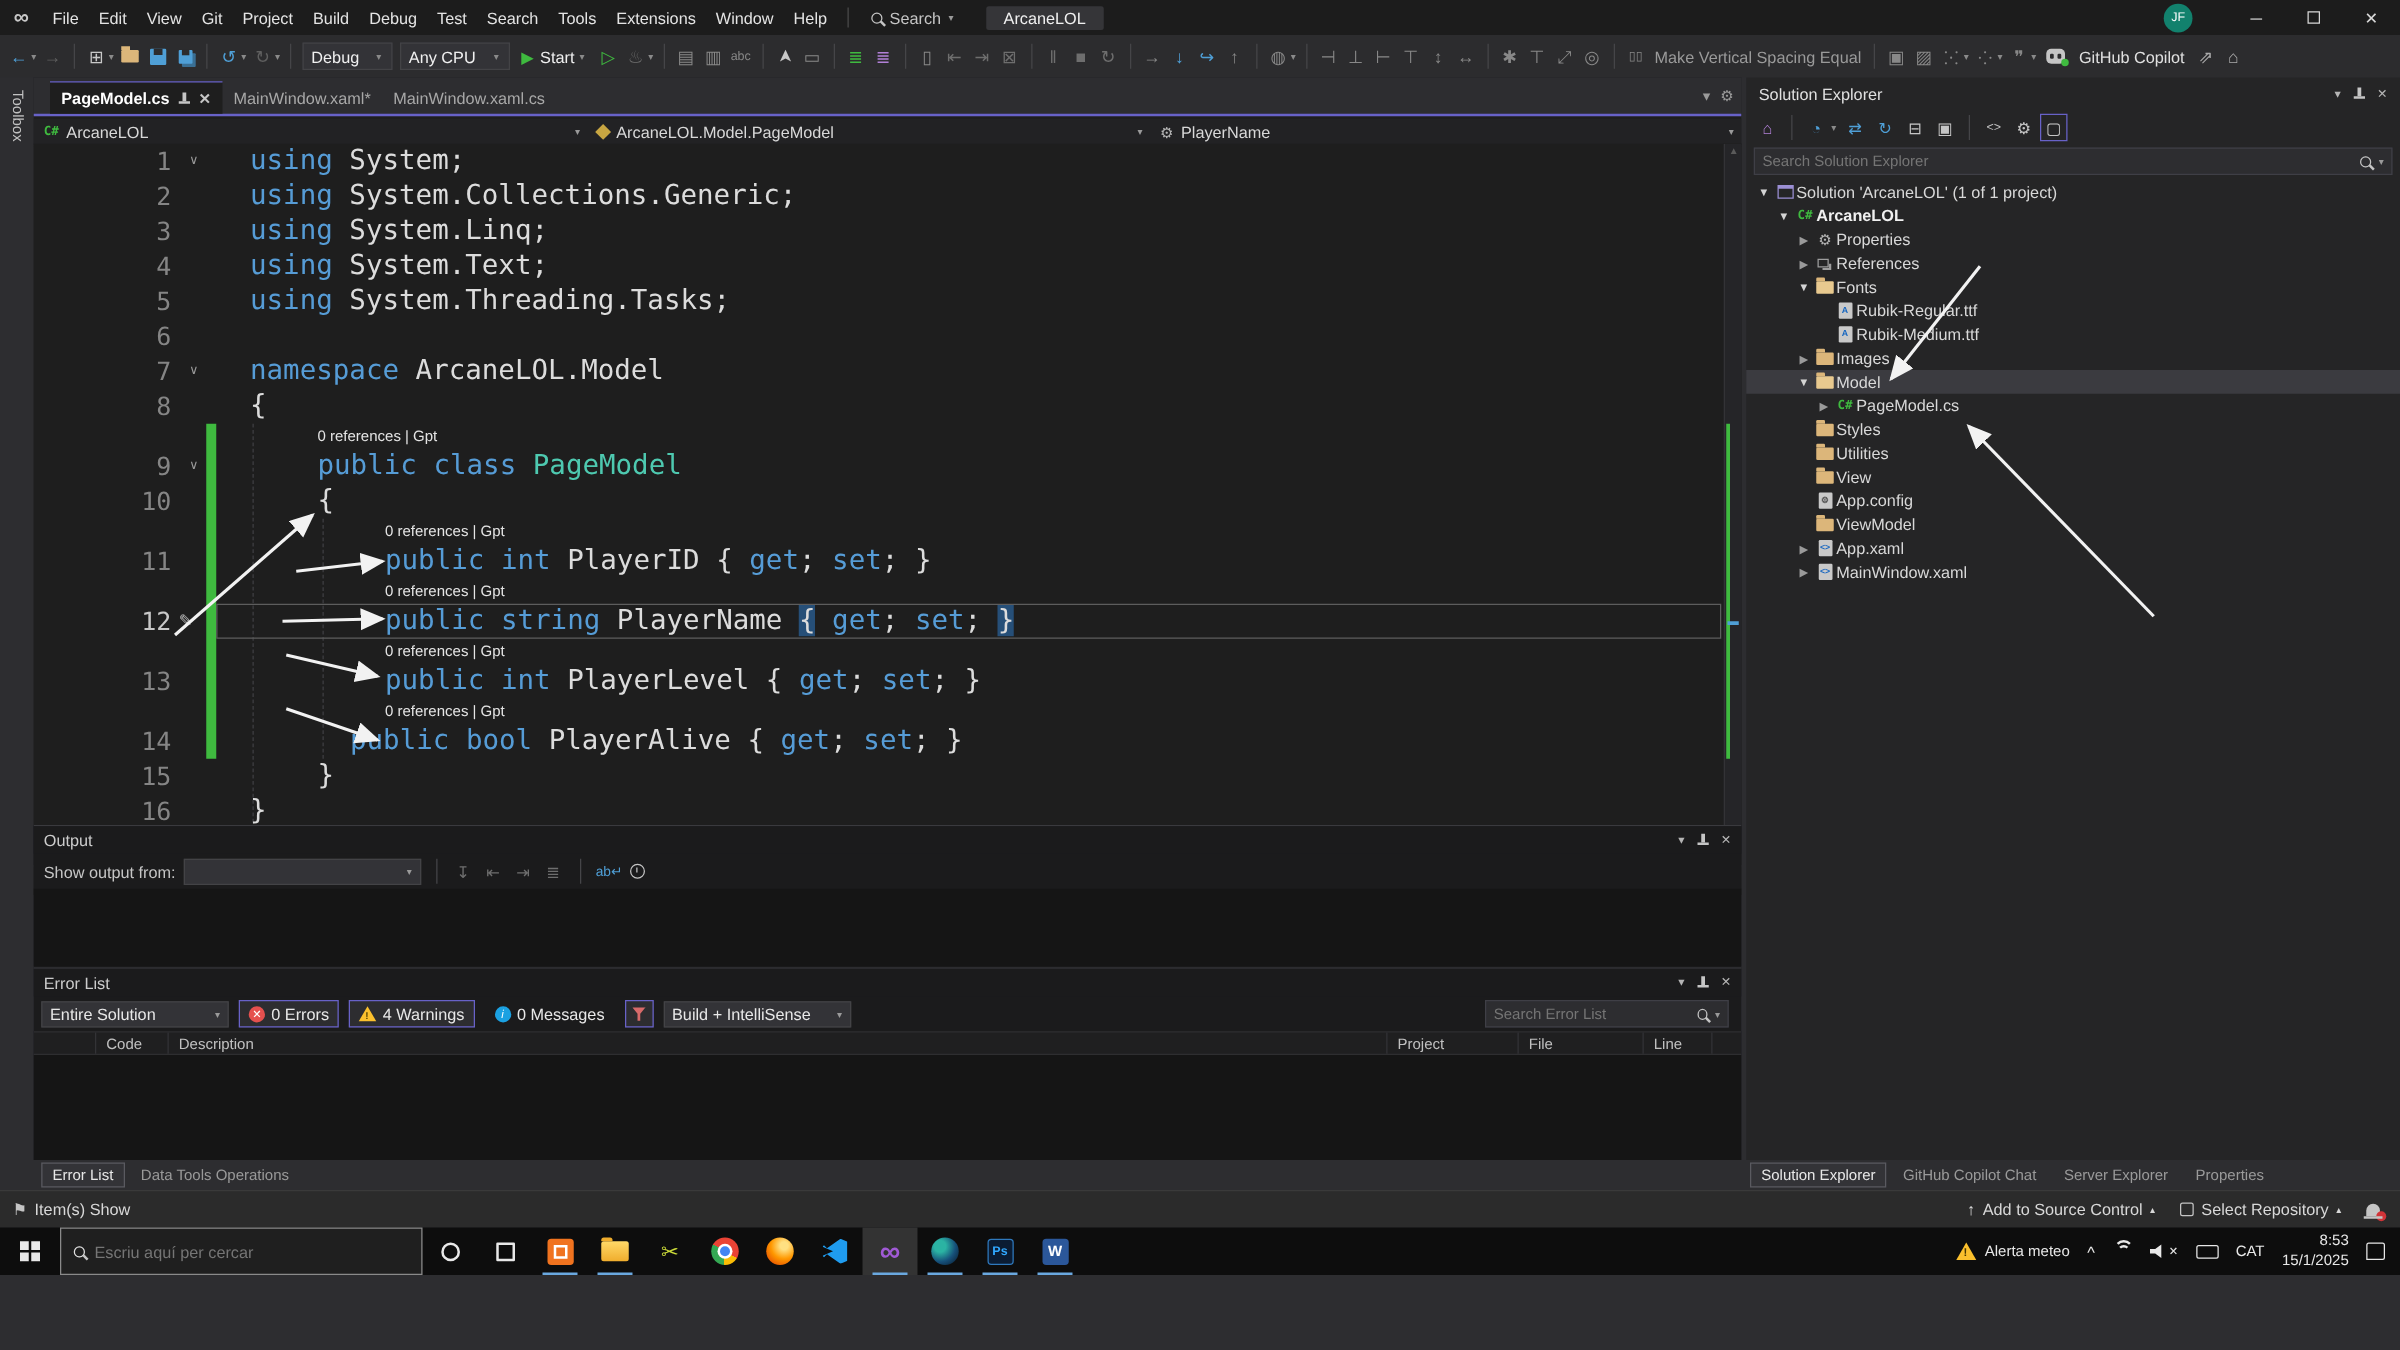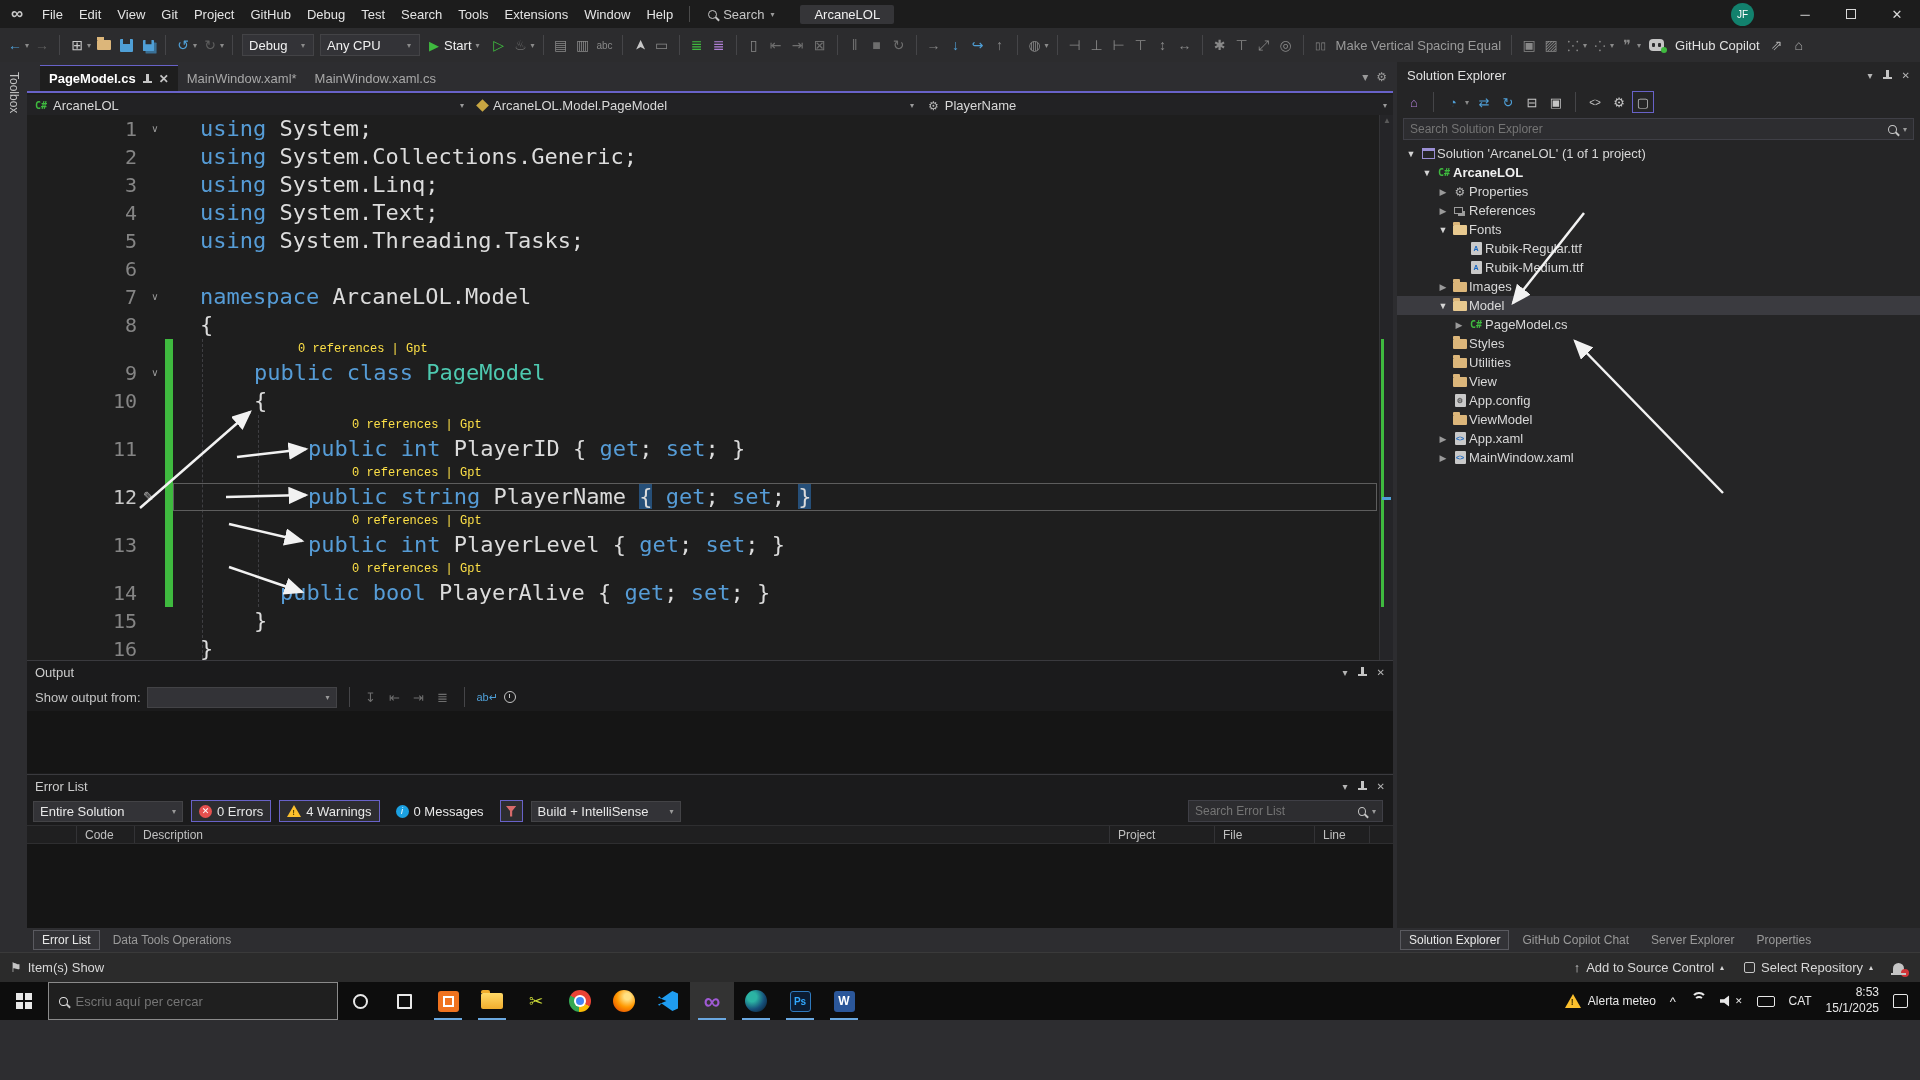--- a/index.html
+++ b/index.html
@@ -66,21 +66,21 @@
     border-bottom:1px solid #313135; display:flex; }
   .crumb { display:flex; align-items:center; gap:6px; padding-left:8px; position:relative; color:#d8d8d8; }
   .crumb .cend { position:absolute; right:6px; color:#9a9a9a; font-size:8px; }
   .csharp-badge { color:#3fba3f; font-weight:bold; font-size:10px; font-family:"DejaVu Sans Mono",monospace; }
   .class-ico { width:9px; height:9px; background:#c8a642; transform:rotate(45deg); display:inline-block; }
   .gear-ico { color:#b5b5b5; font-size:12px; }
 
   
   #code { position:absolute; left:0; top:53px; width:1366px; height:577px; background:#1e1e1e; overflow:hidden; }
   .crow { display:flex; height:28px; line-height:28px; position:relative; }
-  .lensrow { height:20px; line-height:20px; font-size:12px; color:#fde047; font-family:Liberation Mono, monospace;margin-left:44px; }
+  .lensrow { height:20px; line-height:20px; font-size:12px; color:#e5e5e5; font-family:Liberation Sans, sans-serif; }
   .lnum { width:110px; text-align:right; color:#858585; font-size:20px; font-family:"DejaVu Sans Mono",monospace; flex:none; }
   .lnum.cur { color:#c8c8c8; }
   .fold { width:36px; color:#9a9a9a; font-size:10px; text-align:center; flex:none; }
   .ctext { white-space:pre; font-family:"DejaVu Sans Mono",monospace; font-size:22px; color:#dcdcdc; }
   .tok-k { color:#569cd6; } .tok-t { color:#4ec9b0; } .tok-p { color:#dcdcdc; }
   .tok-sel { background:#264f78; }
   .pencil { position:absolute; left:116px; top:0; color:#b5b5b5; font-size:13px; }
   #chg-bar { position:absolute; left:138px; top:224px; width:8px; height:268px; background:#3fba3f; }
   .iguide { position:absolute; width:0; border-left:1px dashed #3f3f43; }
   #cur-line { position:absolute; left:146px; right:16px; top:368px; height:28px;
@@ -235,21 +235,21 @@
 <body>
 
 <div id="titlebar">
   <span class="vs-logo">∞</span>
   <nav id="menubar">
       <span class="menu-item">File</span>
       <span class="menu-item">Edit</span>
       <span class="menu-item">View</span>
       <span class="menu-item">Git</span>
       <span class="menu-item">Project</span>
-      <span class="menu-item">GitHub</span>
+      <span class="menu-item">Build</span>
       <span class="menu-item">Debug</span>
       <span class="menu-item">Test</span>
       <span class="menu-item">Search</span>
       <span class="menu-item">Tools</span>
       <span class="menu-item">Extensions</span>
       <span class="menu-item">Window</span>
       <span class="menu-item">Help</span>
     </nav>
   <span class="tb-sep"></span>
   <div class="tb-search">
@@ -287,21 +287,21 @@
     <span class="tsep"></span>
     <span class="ticon" style="color: rgb(79, 159, 214);">↺</span>
     <span class="tcaret">▾</span>
     <span class="ticon" style="color: rgb(95, 95, 95);">↻</span>
     <span class="tcaret">▾</span>
     <span class="tsep"></span>
     <div class="tcombo" style="width: 72px;">
       <span>Debug</span>
       <span class="tcaret">▾</span>
     </div>
-    <div class="tcombo" style="width: 100px; gap: 13px;">
+    <div class="tcombo" style="width: 88px; gap: 13px;">
       <span>Any CPU</span>
       <span class="tcaret">▾</span>
     </div>
     <div class="tstart">
       <span style="color: rgb(63, 186, 63);">▶</span>
       <span>Start</span>
       <span class="tcaret">▾</span>
     </div>
     <span class="ticon" style="color: rgb(63, 186, 63);">▷</span>
     <span class="ticon" style="color: rgb(110, 110, 110);">♨</span>

